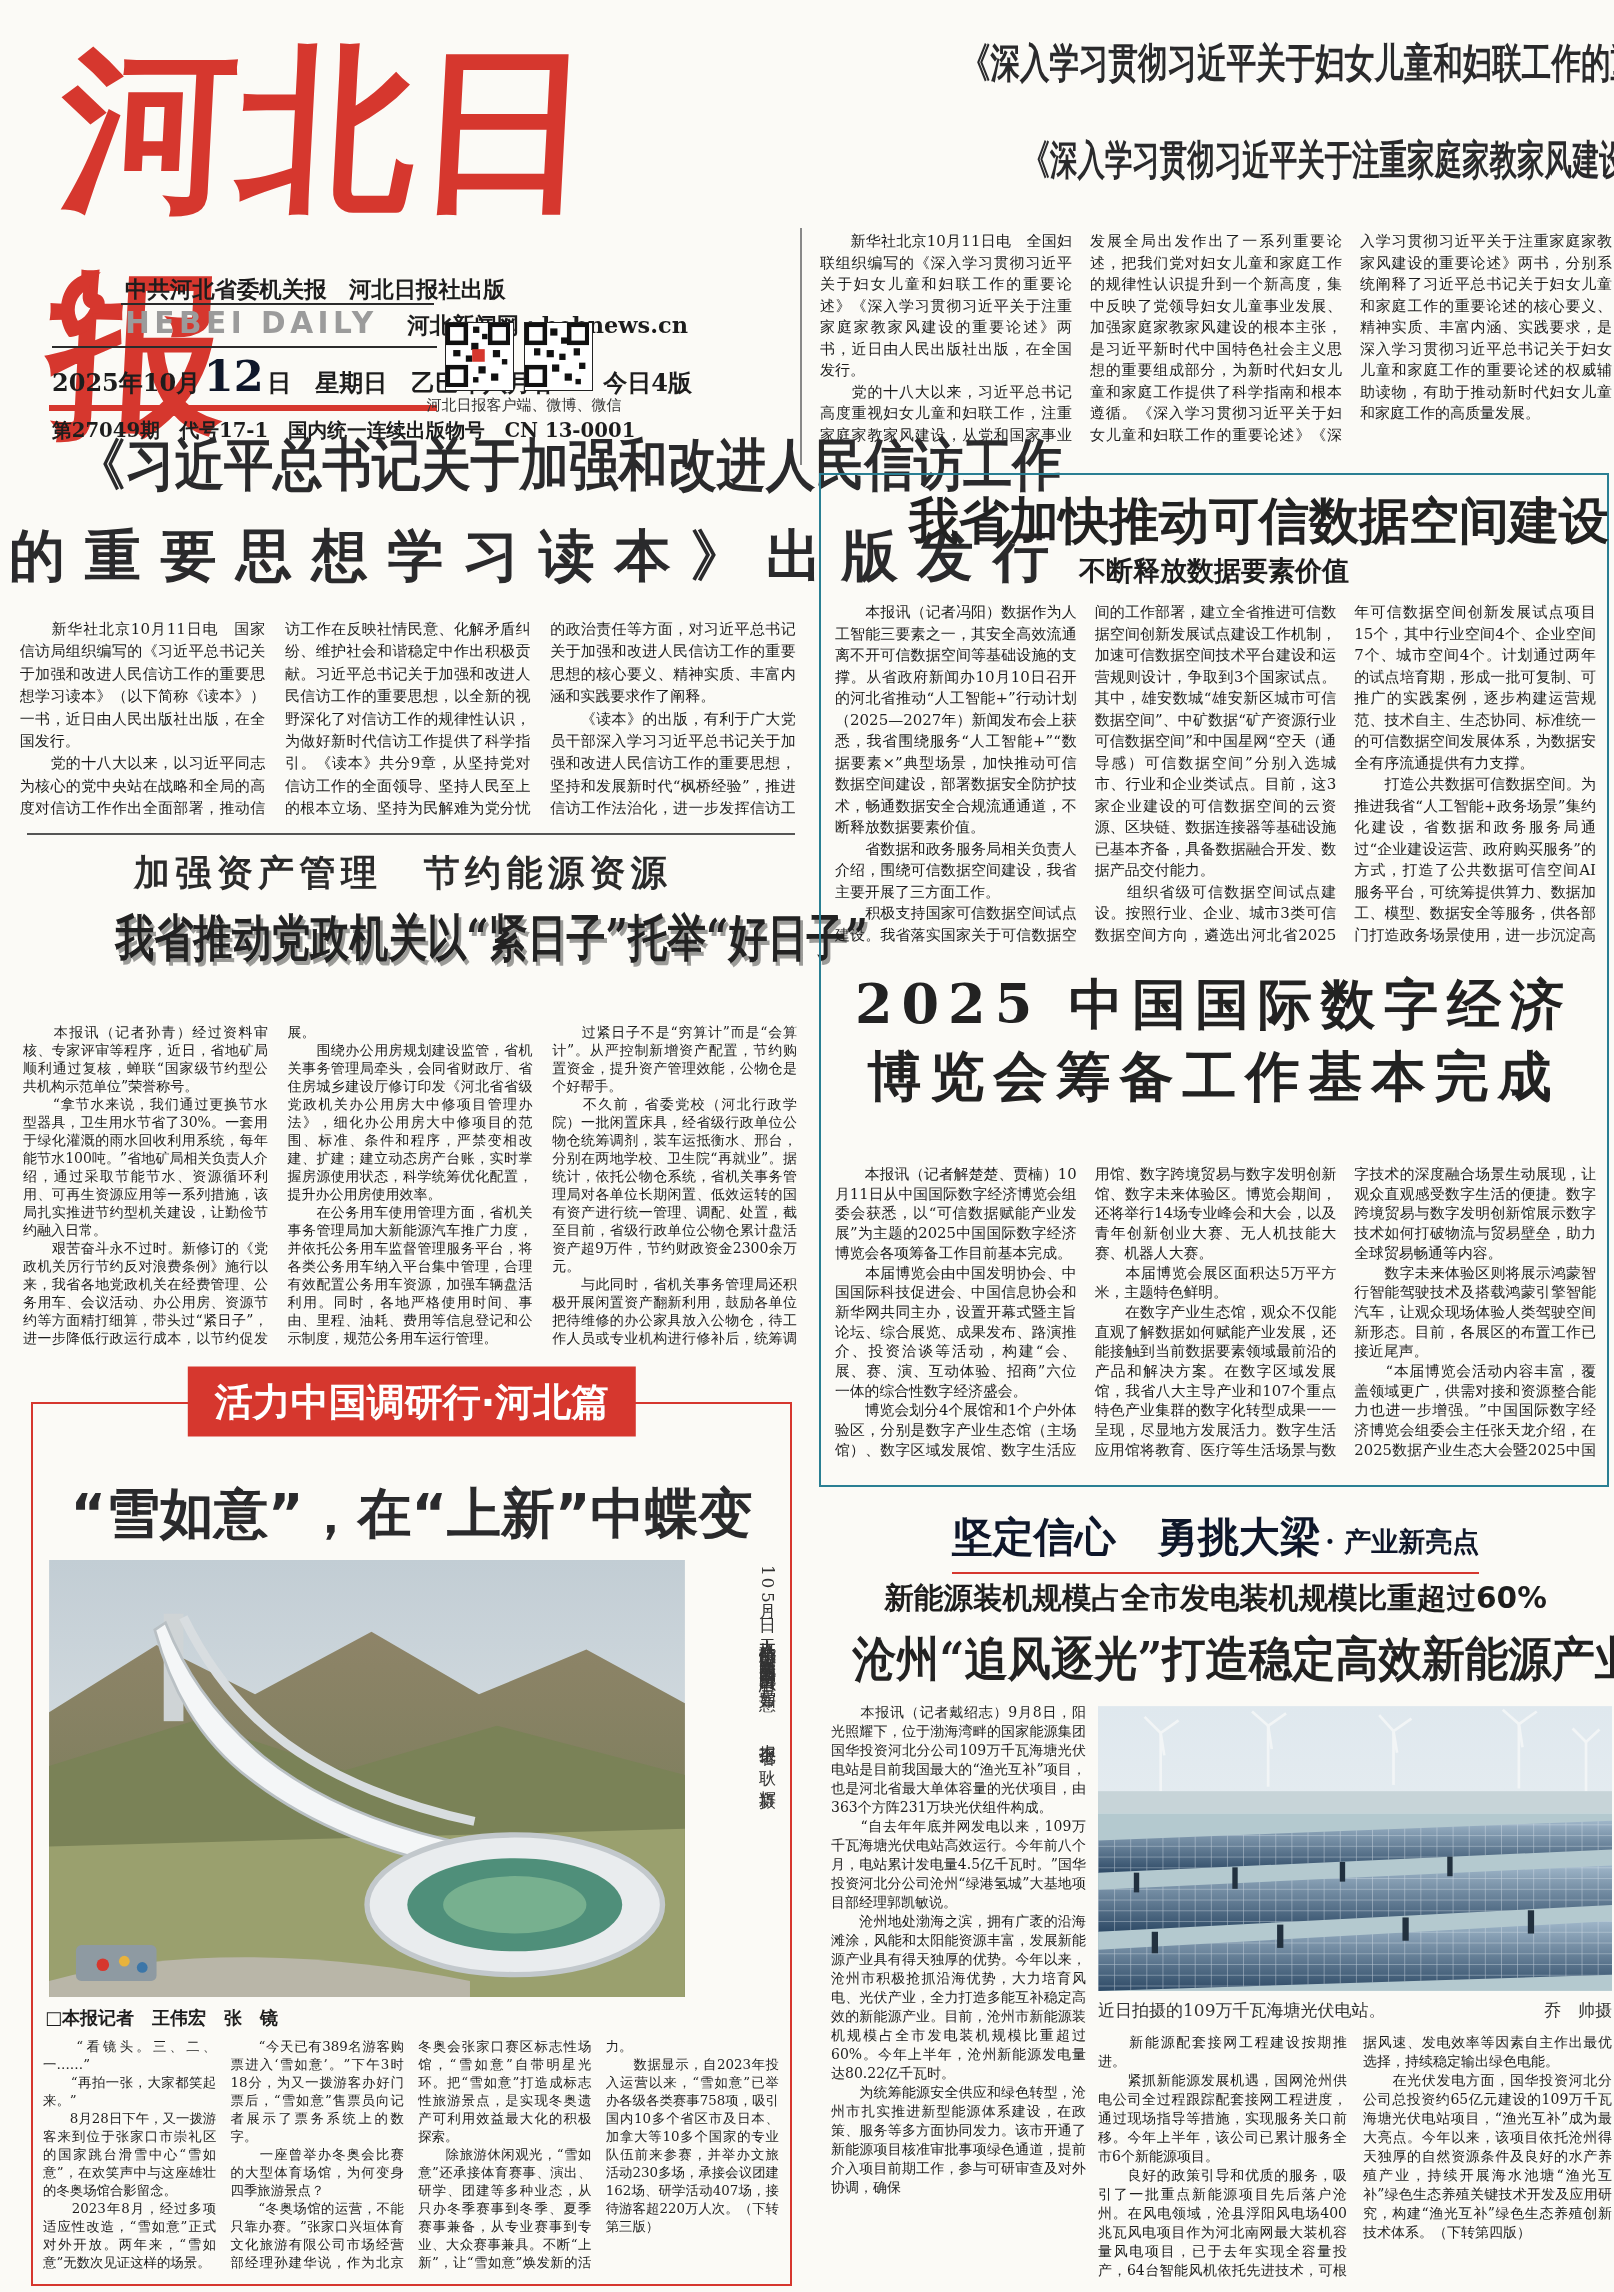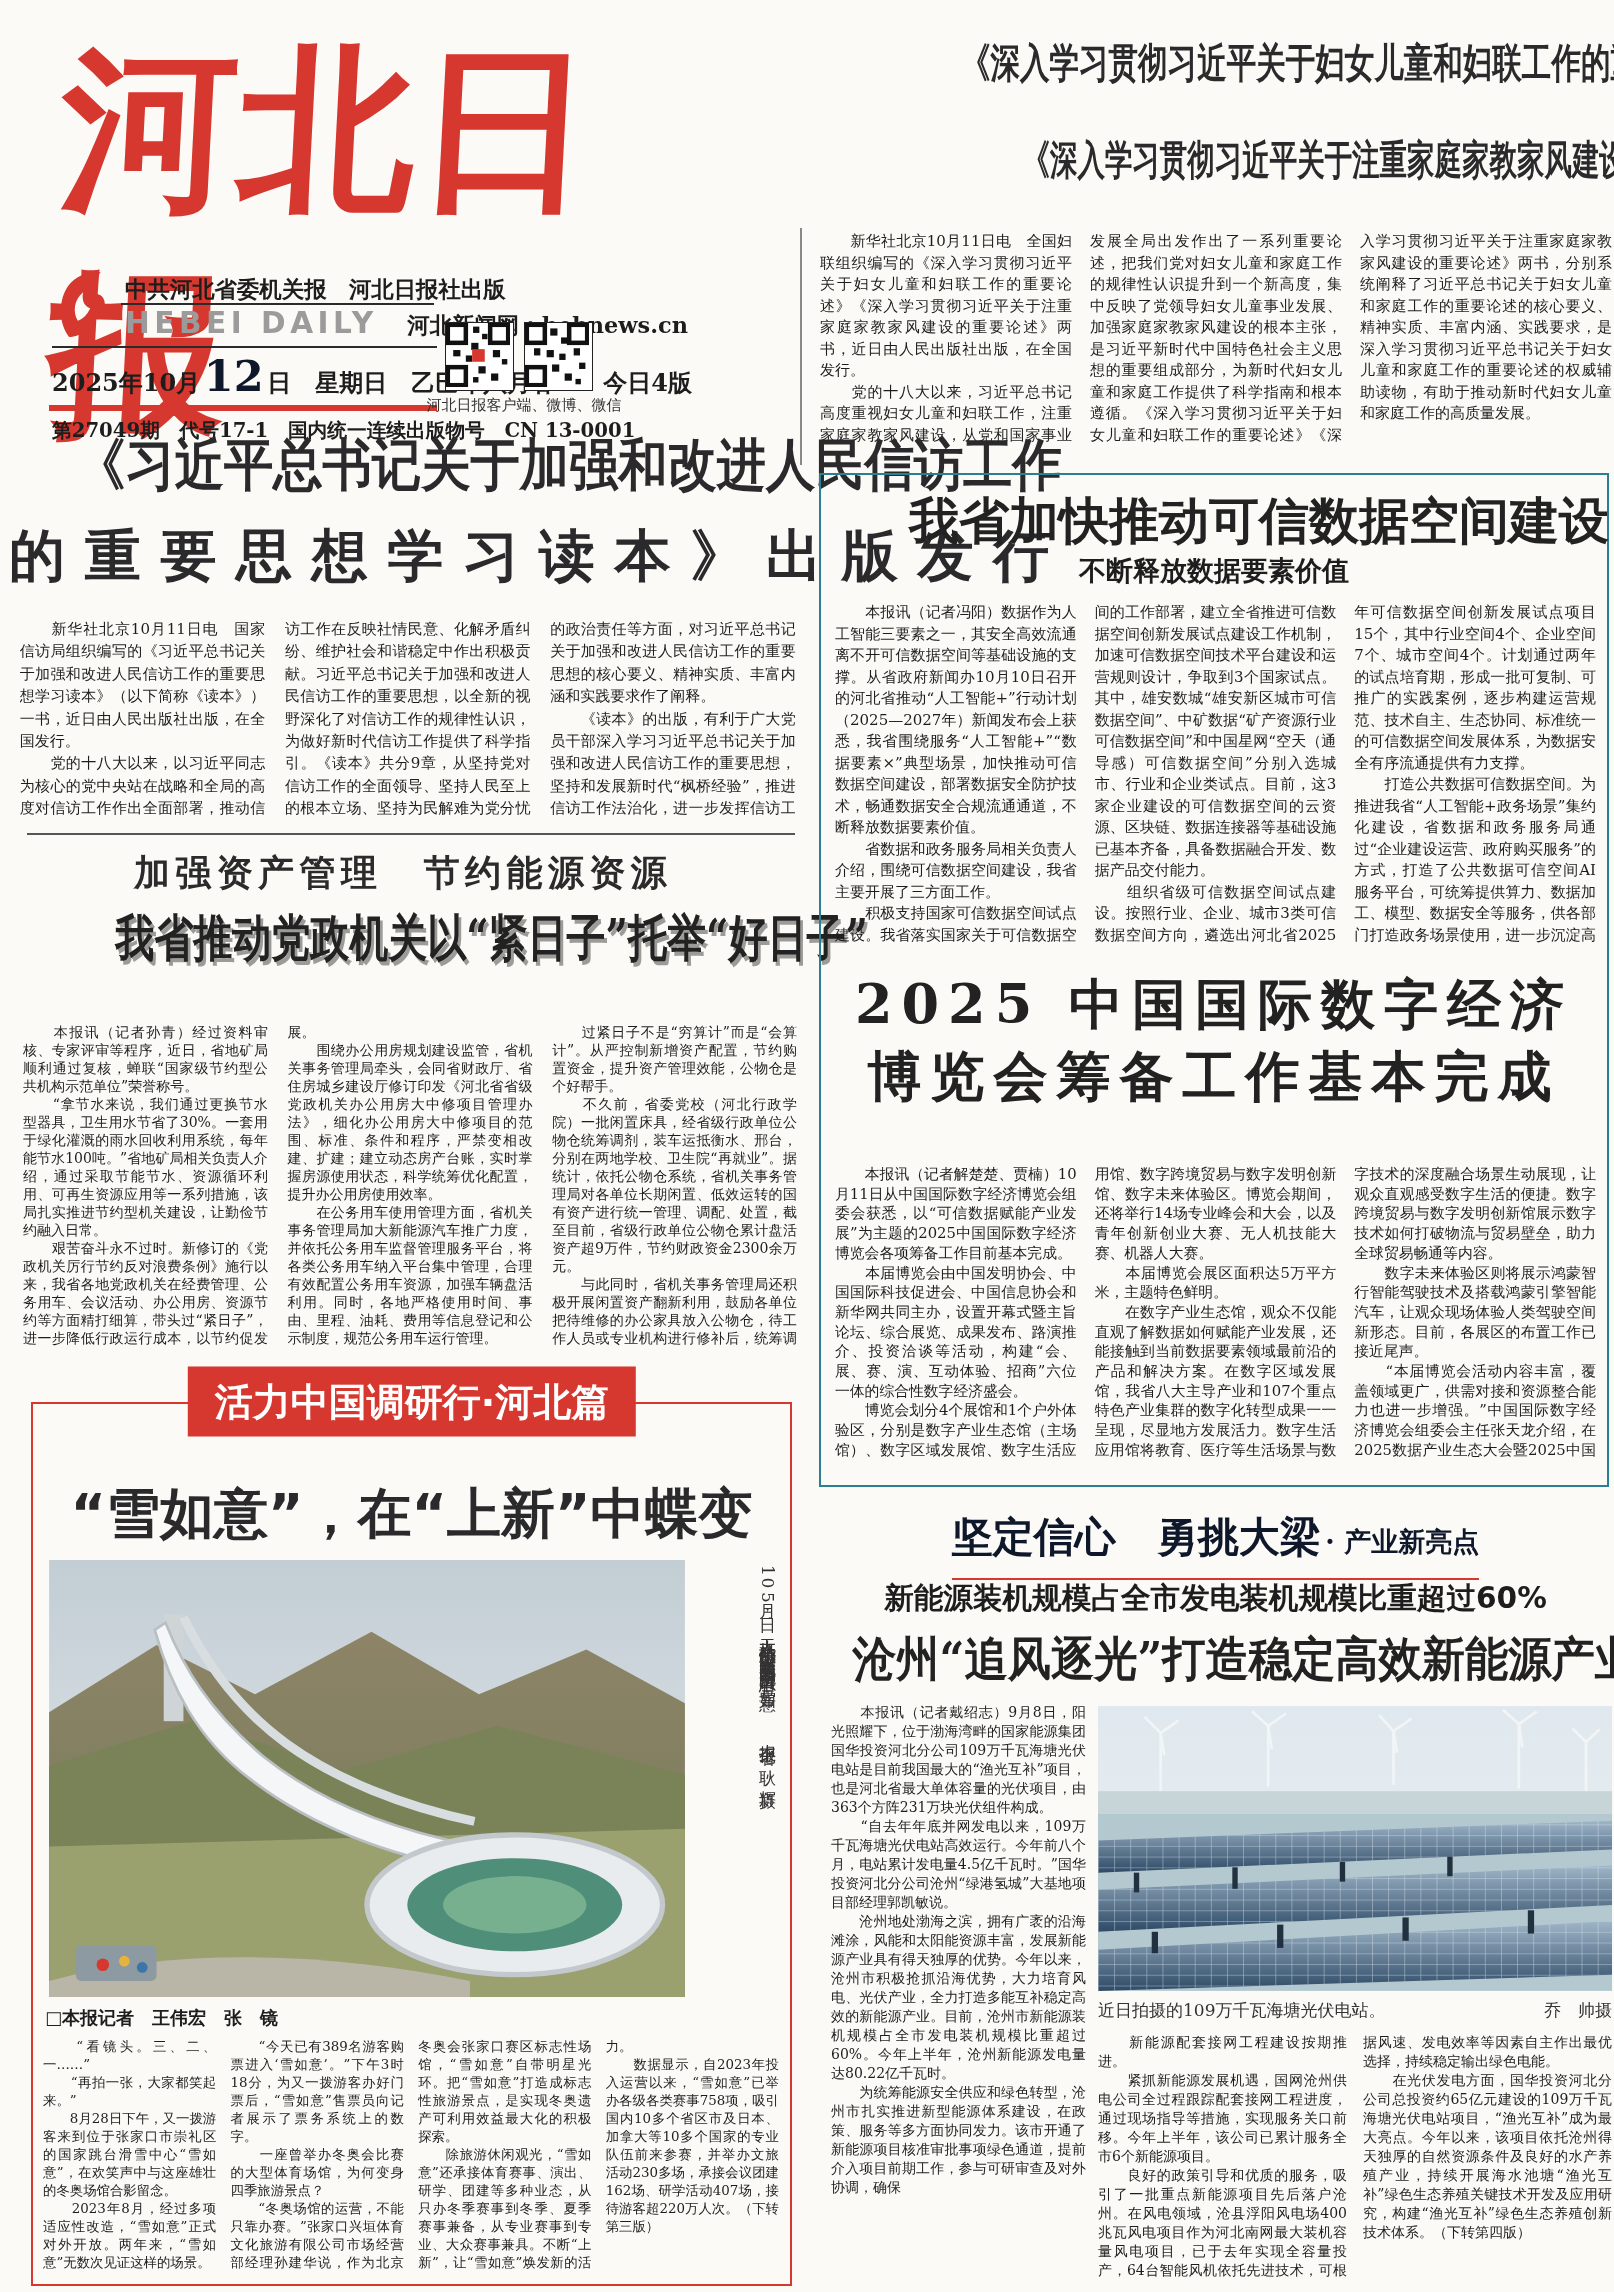--- a/index.html
+++ b/index.html
@@ -204,21 +204,21 @@
 　　“再拍一张，大家都笑起来。”
 　　8月28日下午，又一拨游客来到位于张家口市崇礼区的国家跳台滑雪中心“雪如意”，在欢笑声中与这座雄壮的冬奥场馆合影留念。
 　　2023年8月，经过多项适应性改造，“雪如意”正式对外开放。两年来，“雪如意”无数次见证这样的场景。
 　　“今天已有389名游客购票进入‘雪如意’。”下午3时18分，为又一拨游客办好门票后，“雪如意”售票员向记者展示了票务系统上的数字。
 　　一座曾举办冬奥会比赛的大型体育场馆，为何变身四季旅游景点？
 　　“冬奥场馆的运营，不能只靠办赛。”张家口兴垣体育文化旅游有限公司市场经营部经理孙建华说，作为北京冬奥会张家口赛区标志性场馆，“雪如意”自带明星光环。把“雪如意”打造成标志性旅游景点，是实现冬奥遗产可利用效益最大化的积极探索。
 　　除旅游休闲观光，“雪如意”还承接体育赛事、演出、研学、团建等多种业态，从只办冬季赛事到冬季、夏季赛事兼备，从专业赛事到专业、大众赛事兼具。不断“上新”，让“雪如意”焕发新的活力。
 　　数据显示，自2023年投入运营以来，“雪如意”已举办各级各类赛事758项，吸引国内10多个省区市及日本、加拿大等10多个国家的专业队伍前来参赛，并举办文旅活动230多场，承接会议团建162场、研学活动407场，接待游客超220万人次。（下转第三版）</div>
 
   <div class="abs ctr" style="left:819px;top:1510px;width:793px;">
-    <span style="display:inline-block;border-bottom:2.7px solid #d6372e;padding-bottom:13px;white-space:nowrap;">
+    <span style="display:inline-block;border-bottom:2.7px solid #d6372e;padding-bottom:7px;white-space:nowrap;">
       <span class="red" style="font-size:41px;font-weight:900;font-family:'DejaVu Serif',serif;">坚定信心　勇挑大梁</span>
       <span class="red" style="font-size:27px;font-weight:700;">· 产业新亮点</span>
     </span>
   </div>
   <div class="abs ctr" style="left:819px;top:1578px;width:793px;font-size:29.6px;font-weight:700;font-family:'DejaVu Sans',sans-serif;">新能源装机规模占全市发电装机规模比重超过60%</div>
   <div class="abs ctr" style="left:819px;top:1628px;width:793px;">
     <span class="scale hl-serif" style="font-size:47px;transform:scaleX(0.92);">沧州“追风逐光”打造稳定高效新能源产业</span>
   </div>
 
   <div class="abs body-text" style="left:831px;top:1703px;width:255px;height:584px;column-count:1;font-size:14px;line-height:19px;">　　本报讯（记者戴绍志）9月8日，阳光照耀下，位于渤海湾畔的国家能源集团国华投资河北分公司109万千瓦海塘光伏电站是目前我国最大的“渔光互补”项目，也是河北省最大单体容量的光伏项目，由363个方阵231万块光伏组件构成。

